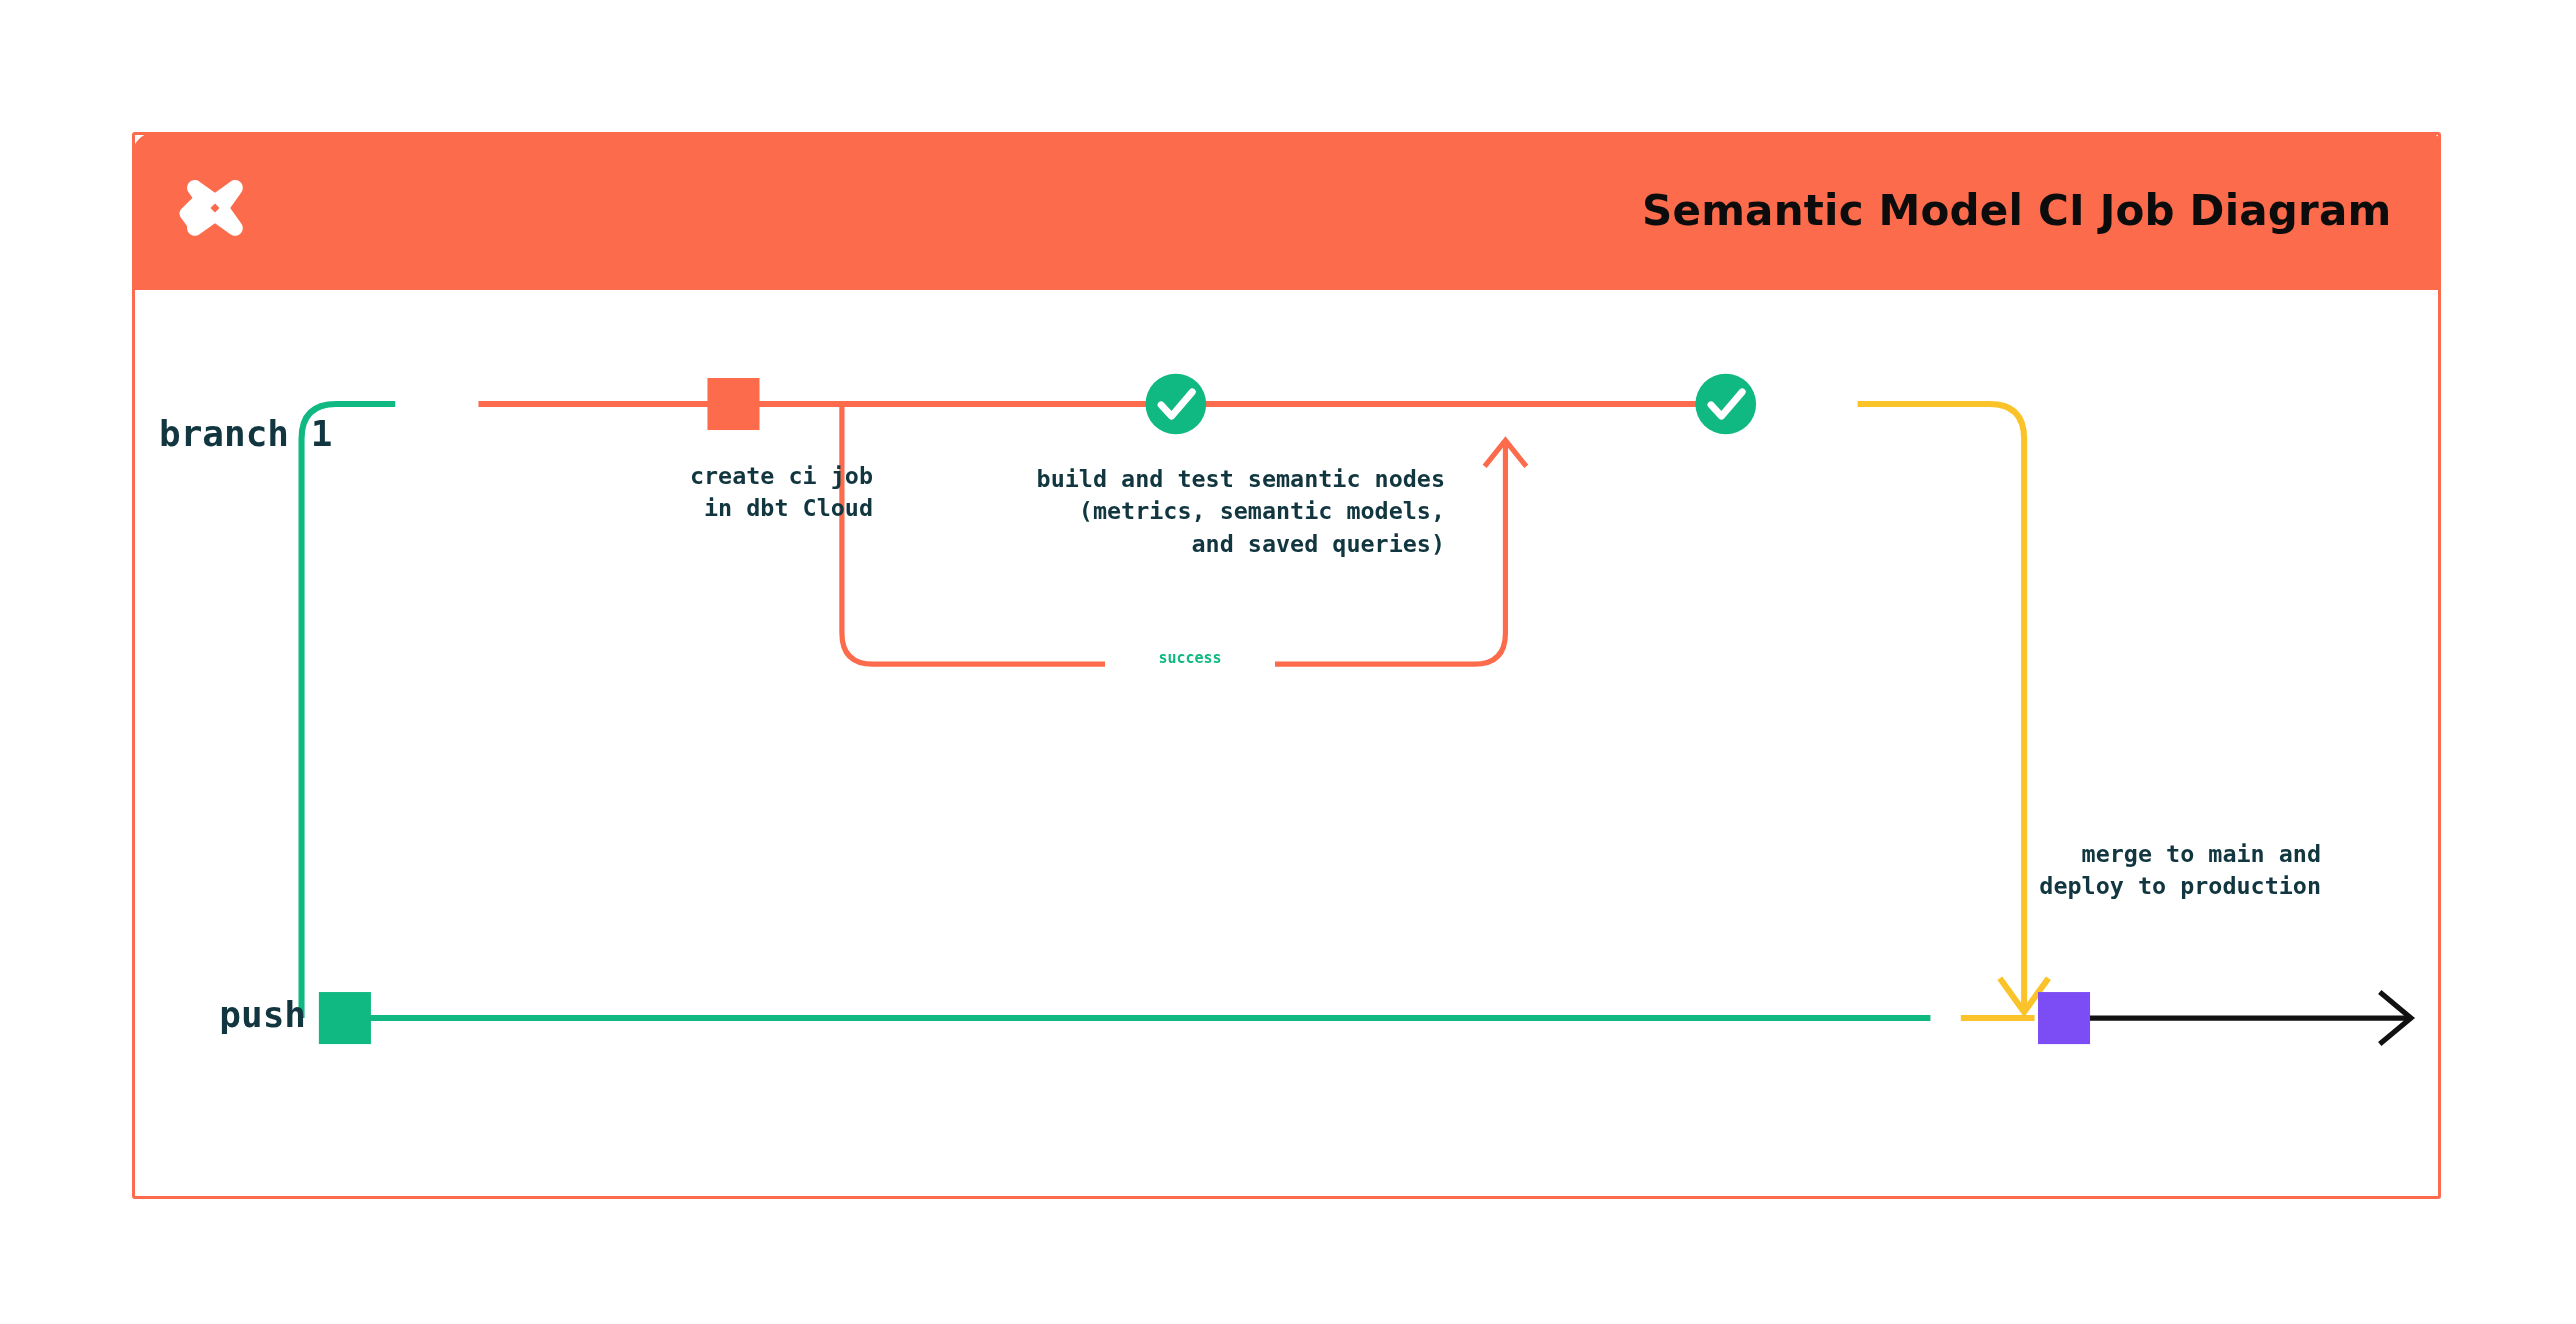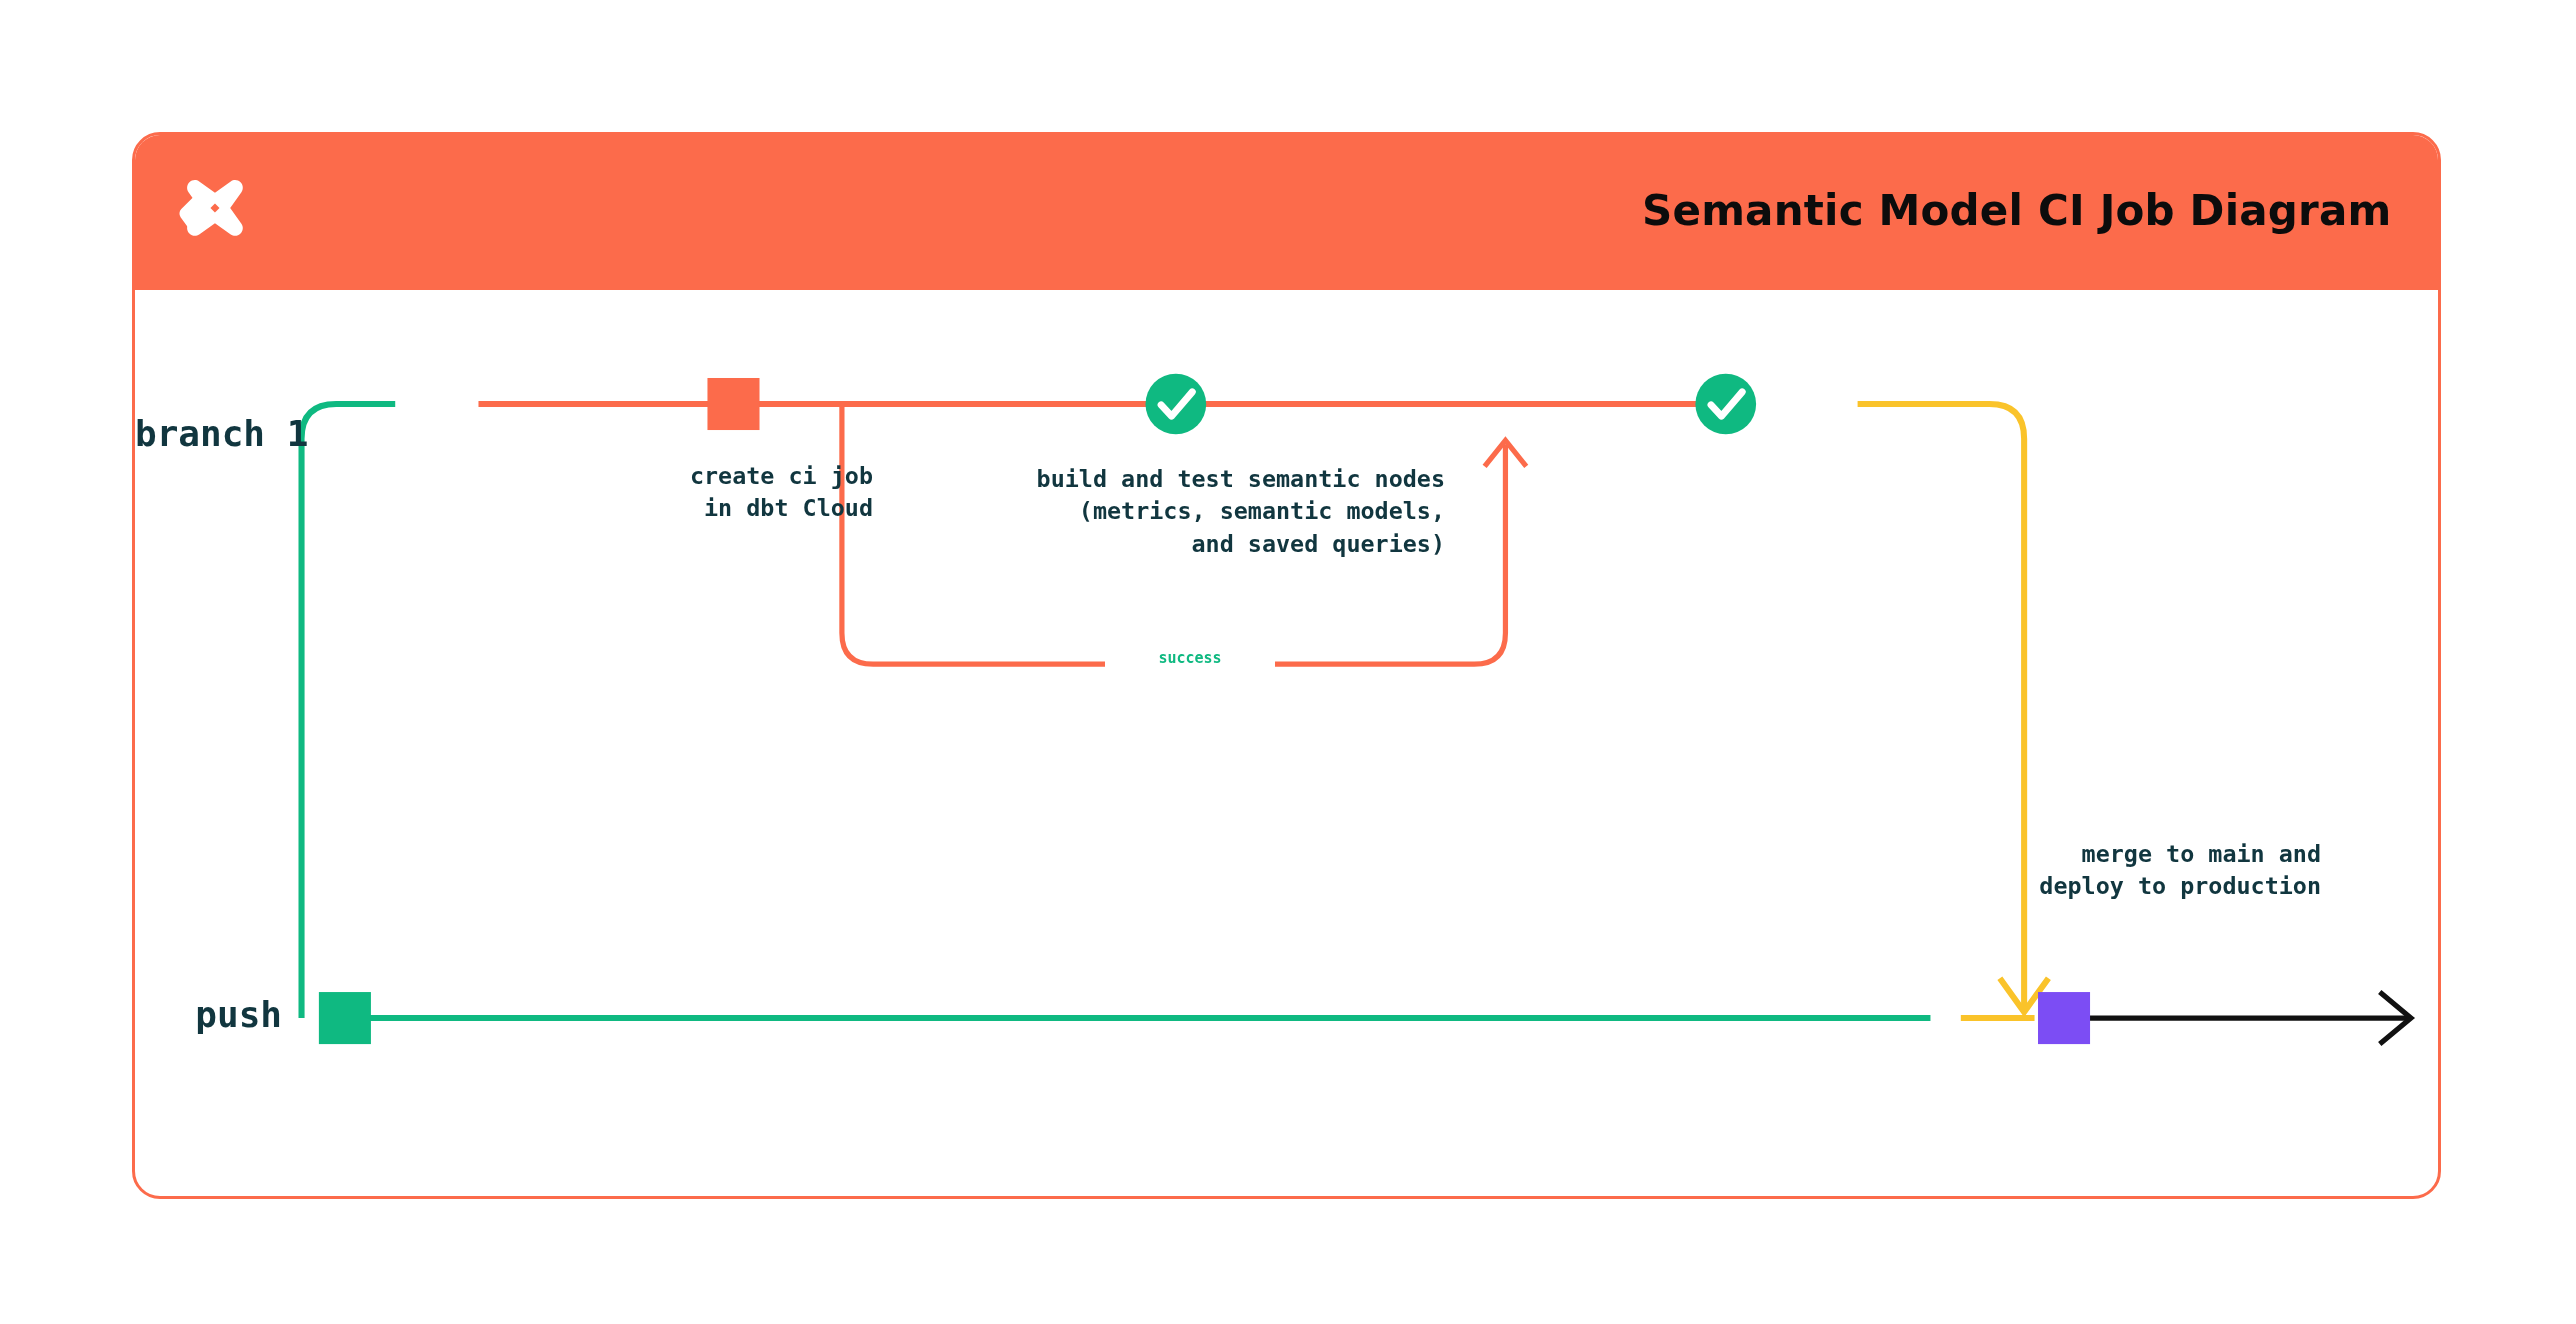--- a/index.html
+++ b/index.html
@@ -21,21 +21,21 @@
 
   
   .card {
     position: absolute;
     left: 132px;
     top: 132px;
     width: 2309px;
     height: 1067px;
     box-sizing: border-box;
     border: 3.5px solid #FC6B4B;
-    border-radius: 28px;
+    border-radius: 3px;
     background: #ffffff;
     overflow: hidden;
   }
 
   .card-header {
     position: absolute;
     left: -3.5px;
     top: -3.5px;
     width: 2316px;
     height: 158px;
@@ -84,20 +84,21 @@
 
   
   .lane-label {
     position: absolute;
     font-family: "DejaVu Sans Mono", monospace;
     font-weight: 700;
     font-size: 36px;
     color: #11363F;
     white-space: nowrap;
     text-align: right;
+    padding-left: 24px;
   }
 
   .node-caption {
     position: absolute;
     font-family: "DejaVu Sans Mono", monospace;
     font-weight: 700;
     font-size: 23.4px;
     line-height: 1.38;
     color: #11363F;
     text-align: right;

